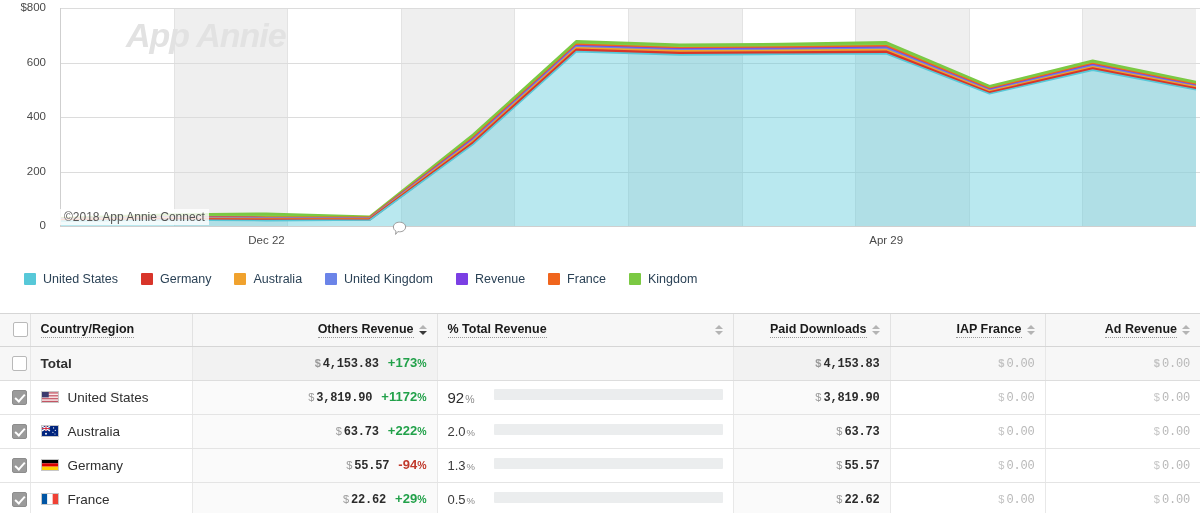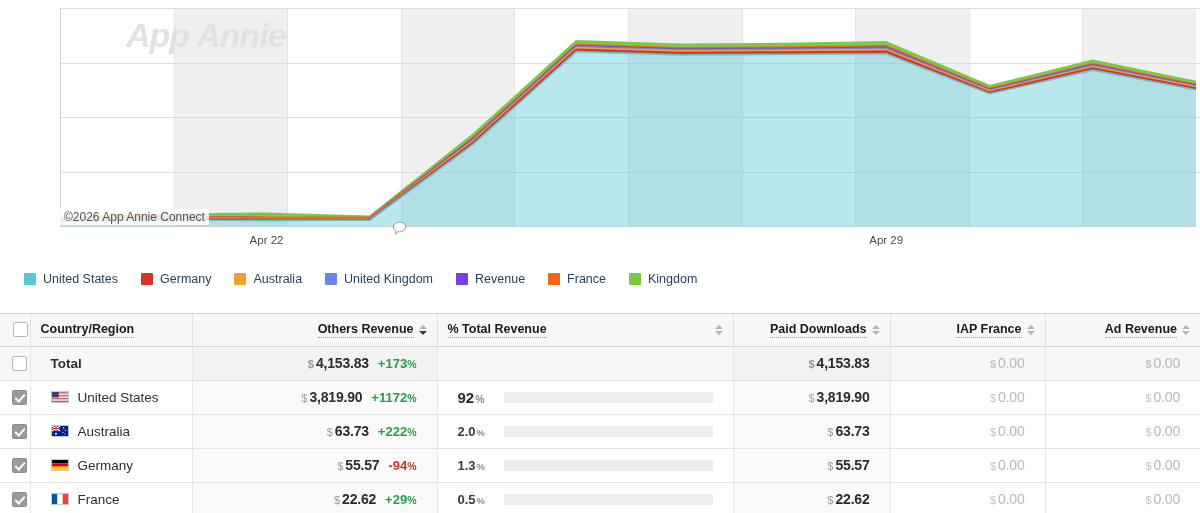--- a/index.html
+++ b/index.html
@@ -69,21 +69,21 @@
   th.lalign .th-inner{justify-content:flex-start;}
   .th-text{border-bottom:1px dotted #9a9a9a;padding-bottom:1px;}
   .sort-ic{display:inline-block;width:8px;position:relative;height:12px;flex:0 0 auto;}
   .sort-ic i{position:absolute;left:0;width:0;height:0;border-left:4px solid transparent;
              border-right:4px solid transparent;}
   .sort-ic i.up{top:1px;border-bottom:4px solid #b4b4b4;}
   .sort-ic i.dn{bottom:1px;border-top:4px solid #b4b4b4;}
   .sort-ic.active i.dn{border-top-color:#3a3a3a;}
 
   tbody td{
-    height:34px;padding:0 20px;box-sizing:border-box;font-size:13px;
+    height:34px;padding:0 10px;box-sizing:border-box;font-size:13px;
     border-bottom:1px solid #e4e4e4;border-right:1px solid #e8e8e8;
     vertical-align:middle;color:#333;background:#fff;
   }
   tbody td.last{border-right:none;}
   tbody tr.total-row td{background:#f7f7f7;font-weight:bold;border-bottom:1px solid #ddd;}
   td.cell-shade{background:#fafafa;}
   tbody tr.total-row td.cell-shade{background:#f2f2f2;}
 
   .cb-cell{width:30px;padding:0 0 0 12px;}
   .cbx{width:15px;height:15px;border-radius:2px;box-sizing:border-box;
@@ -94,42 +94,49 @@
                 border:solid #fff;border-width:0 2px 2px 0;transform:rotate(42deg);}
 
   .country-cell{display:flex;align-items:center;gap:9px;}
   .flag{width:18px;height:12px;flex:0 0 auto;border:1px solid rgba(0,0,0,.22);
         box-sizing:border-box;display:block;}
   .cname{font-size:13.5px;color:#2f2f2f;}
   tr.total-row .cname{font-weight:bold;}
 
   .money{text-align:right;white-space:nowrap;}
   .cur{font-size:11px;color:#9a9a9a;margin-right:2px;}
-  .amt{font-size:14px;font-weight:bold;color:#2c2c2c;letter-spacing:-.2px;}
+  .amt{font-size:12px;font-weight:bold;color:#2c2c2c;letter-spacing:-.2px;font-family:Liberation Mono, monospace;}
   .amt.zero{color:#b8b8b8;font-weight:normal;}
   .cur.zero{color:#c4c4c4;}
   .delta{font-size:13px;font-weight:bold;margin-left:9px;}
   .delta .pct{font-size:10.5px;font-weight:bold;}
   .up{color:#22a14a;}
   .down{color:#c0392b;}
 
-  .pct-cell{display:flex;align-items:center;gap:12px;font-weight:bold;}
+  .pct-cell{display:flex;align-items:flex-start;gap:12px;}
   .pct-num{font-size:13px;color:#3b3b3b;white-space:nowrap;flex:0 0 auto;
            width:34px;text-align:left;}
   .pct-num .s{font-size:9.5px;color:#8a8a8a;margin-left:1px;}
   .pct-num.big{font-size:15px;color:#2c2c2c;}
   .pct-num.big .s{font-size:10.5px;}
   .bar-track{flex:1 1 auto;height:11px;background:#ebedee;border-radius:1px;overflow:hidden;}
   .bar-fill{height:100%;background:#5b9bd5;}
 </style>
 </head>
 <body>
 
 <div id="chart-panel">
 
+  <div class="y-axis-labels">
+      <div class="y-tick" style="top: 2px;">$800</div>
+      <div class="y-tick" style="top: 56.5px;">600</div>
+      <div class="y-tick" style="top: 111px;">400</div>
+      <div class="y-tick" style="top: 165.5px;">200</div>
+      <div class="y-tick" style="top: 220px;">0</div>
+    </div>
 
   <div class="plot">
     <div class="watermark">App Annie</div>
   <div class="band" style="left: 113.6px; width: 113.6px;"></div>
       <div class="vline" style="left: 113.6px;"></div>
       <div class="vline" style="left: 227.2px;"></div>
       <div class="band" style="left: 340.8px; width: 113.6px;"></div>
       <div class="vline" style="left: 340.8px;"></div>
       <div class="vline" style="left: 454.4px;"></div>
       <div class="band" style="left: 568px; width: 113.6px;"></div>
@@ -159,28 +166,28 @@
       <path d="M0.0 211.7 L103.3 209.8 L206.5 210.4 L309.8 210.6 L413.1 132.2 L516.4 39.0 L619.6 42.2 L722.9 41.7 L826.2 40.6 L929.5 82.6 L1032.7 58.0 L1136.0 78.5 L1136.0 79.3 L1032.7 59.1 L929.5 83.4 L826.2 42.0 L722.9 42.8 L619.6 43.3 L516.4 40.1 L413.1 133.3 L309.8 210.9 L206.5 210.9 L103.3 210.4 L0.0 212.0 Z" fill="#6b84e8" fill-opacity="0.95"></path>
       <path d="M0.0 211.7 L103.3 209.8 L206.5 210.4 L309.8 210.6 L413.1 132.2 L516.4 39.0 L619.6 42.2 L722.9 41.7 L826.2 40.6 L929.5 82.6 L1032.7 58.0 L1136.0 78.5" fill="none" stroke="#6b84e8" stroke-width="2.4" stroke-linejoin="round"></path>
       <path d="M0.0 212.0 L103.3 210.4 L206.5 210.9 L309.8 210.9 L413.1 133.3 L516.4 40.1 L619.6 43.3 L722.9 42.8 L826.2 42.0 L929.5 83.4 L1032.7 59.1 L1136.0 79.3 L1136.0 80.4 L1032.7 60.5 L929.5 84.5 L826.2 43.6 L722.9 44.4 L619.6 45.0 L516.4 41.7 L413.1 134.6 L309.8 211.5 L206.5 211.7 L103.3 211.2 L0.0 212.6 Z" fill="#f0a22e" fill-opacity="0.95"></path>
       <path d="M0.0 212.0 L103.3 210.4 L206.5 210.9 L309.8 210.9 L413.1 133.3 L516.4 40.1 L619.6 43.3 L722.9 42.8 L826.2 42.0 L929.5 83.4 L1032.7 59.1 L1136.0 79.3" fill="none" stroke="#f0a22e" stroke-width="2.4" stroke-linejoin="round"></path>
       <path d="M0.0 212.6 L103.3 211.2 L206.5 211.7 L309.8 211.5 L413.1 134.6 L516.4 41.7 L619.6 45.0 L722.9 44.4 L826.2 43.6 L929.5 84.5 L1032.7 60.5 L1136.0 80.4 L1136.0 81.8 L1032.7 62.1 L929.5 85.8 L826.2 45.8 L722.9 46.3 L619.6 46.9 L516.4 43.6 L413.1 136.3 L309.8 212.0 L206.5 212.6 L103.3 212.0 L0.0 213.1 Z" fill="#d8352a" fill-opacity="0.95"></path>
       <path d="M0.0 212.6 L103.3 211.2 L206.5 211.7 L309.8 211.5 L413.1 134.6 L516.4 41.7 L619.6 45.0 L722.9 44.4 L826.2 43.6 L929.5 84.5 L1032.7 60.5 L1136.0 80.4" fill="none" stroke="#d8352a" stroke-width="2.4" stroke-linejoin="round"></path>
       <path d="M0.0 213.1 L103.3 212.0 L206.5 212.6 L309.8 212.0 L413.1 136.3 L516.4 43.6 L619.6 46.9 L722.9 46.3 L826.2 45.8 L929.5 85.8 L1032.7 62.1 L1136.0 81.8 L1136.0 218.0 L1032.7 218.0 L929.5 218.0 L826.2 218.0 L722.9 218.0 L619.6 218.0 L516.4 218.0 L413.1 218.0 L309.8 218.0 L206.5 218.0 L103.3 218.0 L0.0 218.0 Z" fill="#57c8d8" fill-opacity="0.42"></path>
       <path d="M0.0 213.1 L103.3 212.0 L206.5 212.6 L309.8 212.0 L413.1 136.3 L516.4 43.6 L619.6 46.9 L722.9 46.3 L826.2 45.8 L929.5 85.8 L1032.7 62.1 L1136.0 81.8" fill="none" stroke="#57c8d8" stroke-width="1.6" stroke-linejoin="round"></path>
     </svg>
 
-  <div class="copyright">©2026 App Annie Connect</div>
+  <div class="copyright">©2018 App Annie Connect</div>
 
   <svg class="hover-marker" viewBox="0 0 15 15" style="left:392px;top:221px;">
     <path d="M7.5 1.2 C11 1.2 13.6 3.2 13.6 6 C13.6 8.8 11 10.8 7.5 10.8
              C6.9 10.8 6.3 10.75 5.8 10.65 L3.6 13.4 L4.0 10.2
              C2.4 9.3 1.4 7.8 1.4 6 C1.4 3.2 4.0 1.2 7.5 1.2 Z" fill="#ffffff" stroke="#9a9a9a" stroke-width="1"></path>
   </svg>
-<div class="x-tick" style="left: 266.545px;">Apr 22</div>
+<div class="x-tick" style="left: 266.545px;">Dec 22</div>
     <div class="x-tick" style="left: 886.182px;">Apr 29</div>
   </div>
 
 <div id="legend">
     <div class="legend-item">
       <span class="legend-swatch" style="background:#57c8d8"></span>
       <span class="legend-label">United States</span>
     </div>
     <div class="legend-item">
       <span class="legend-swatch" style="background:#d8352a"></span>

